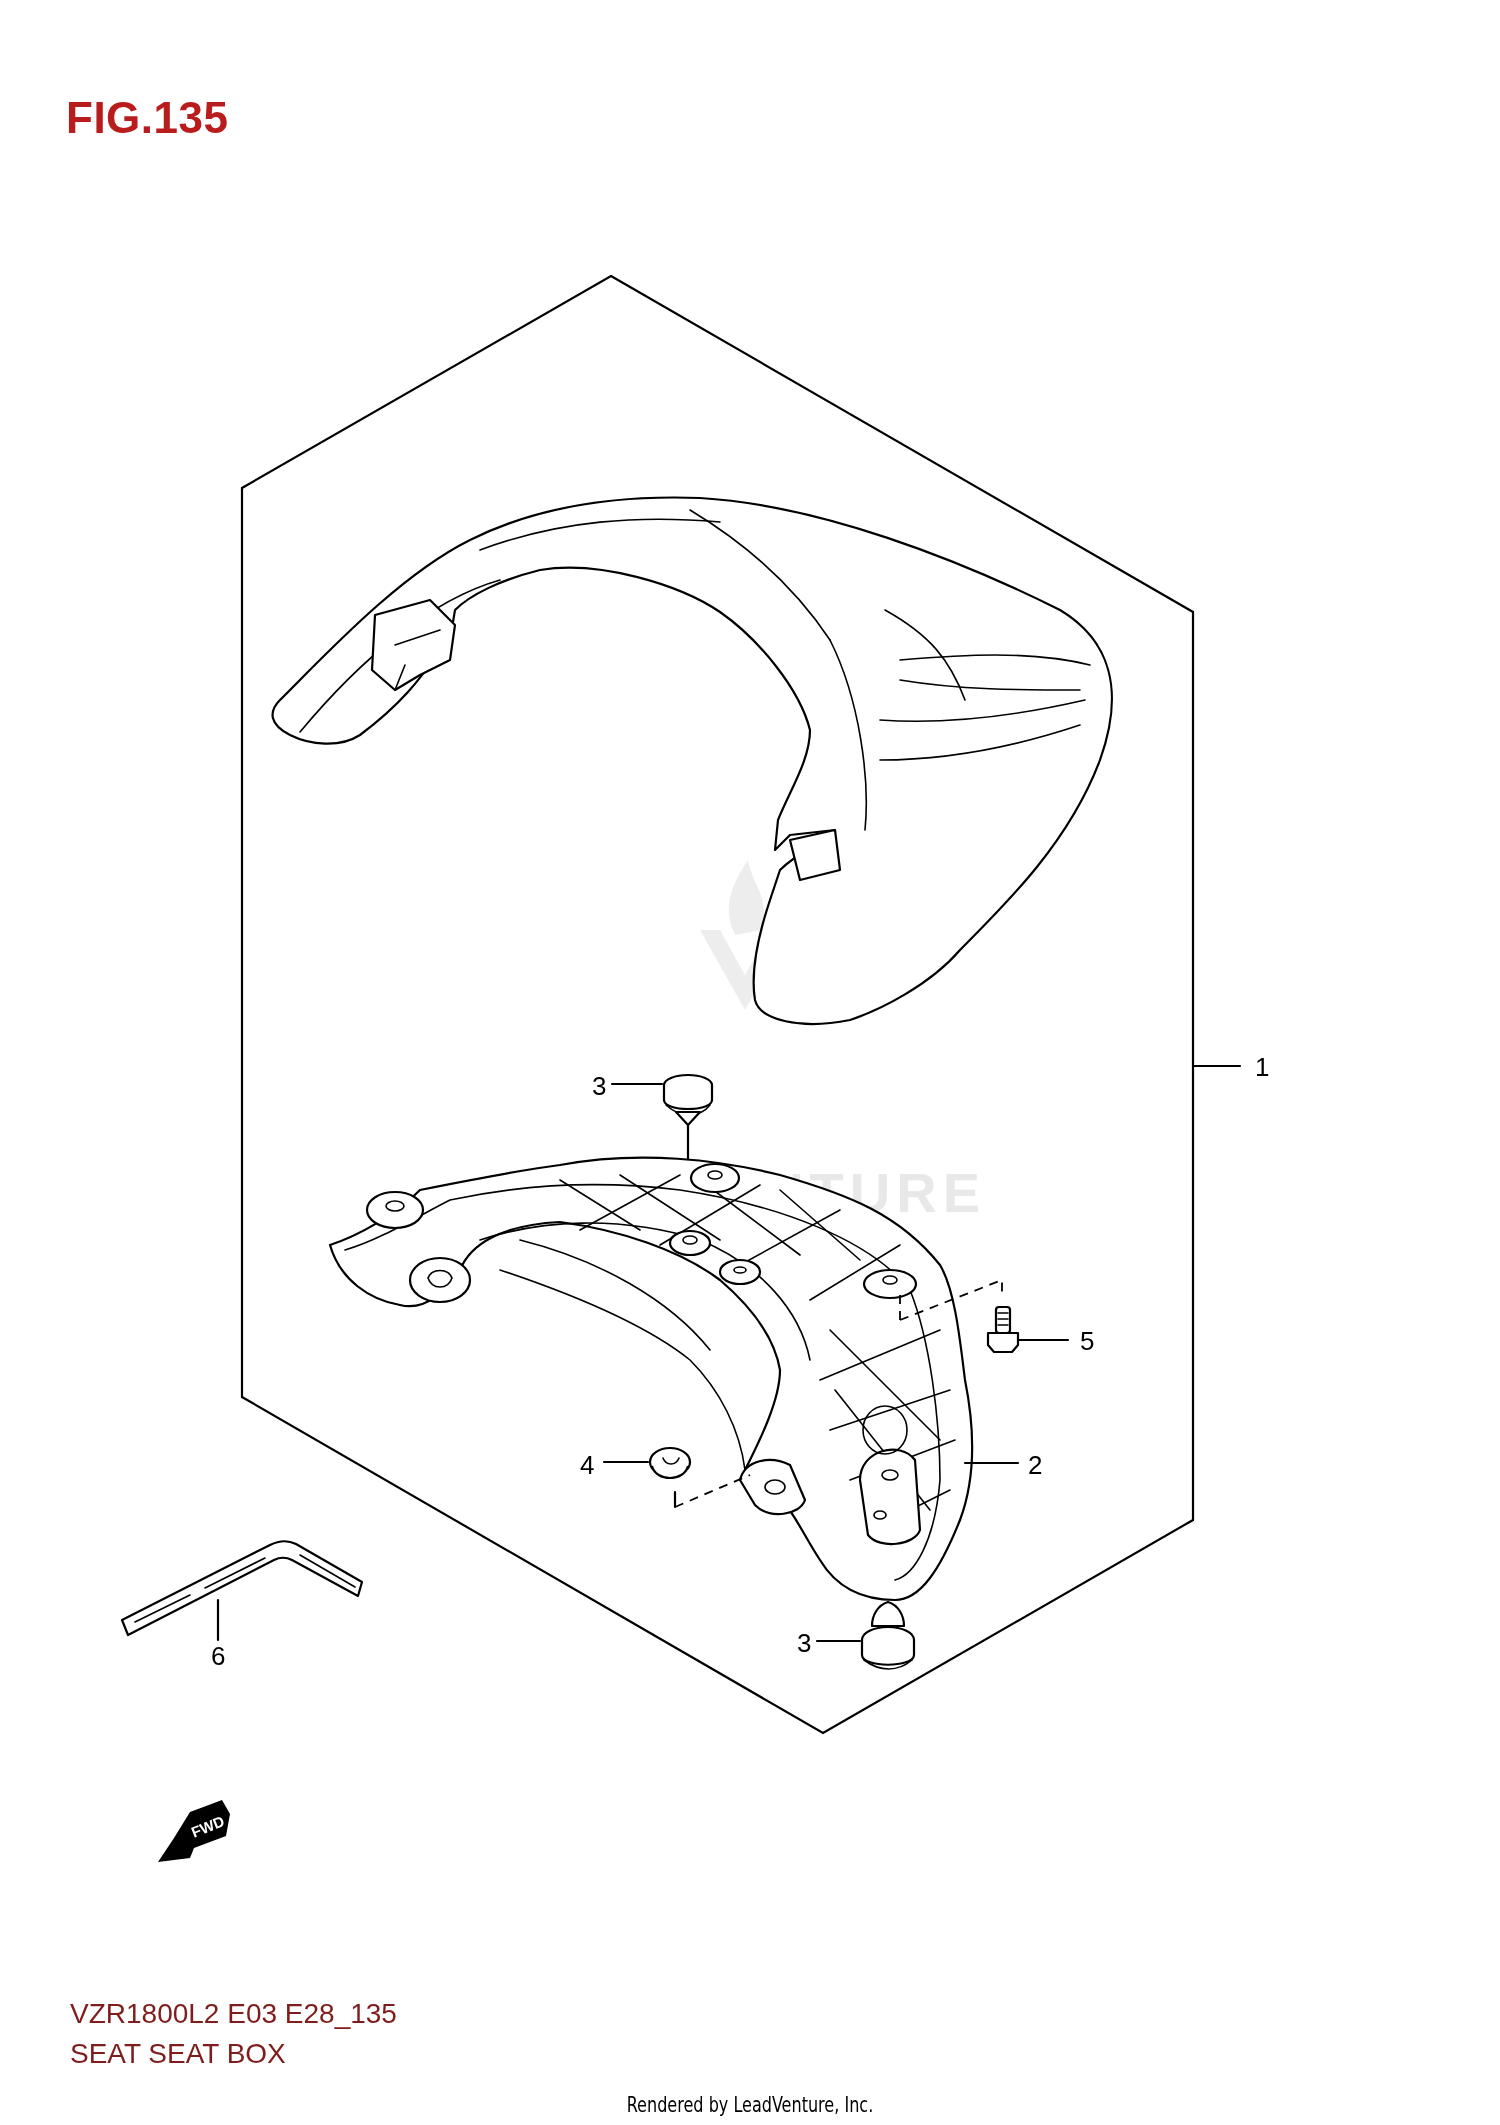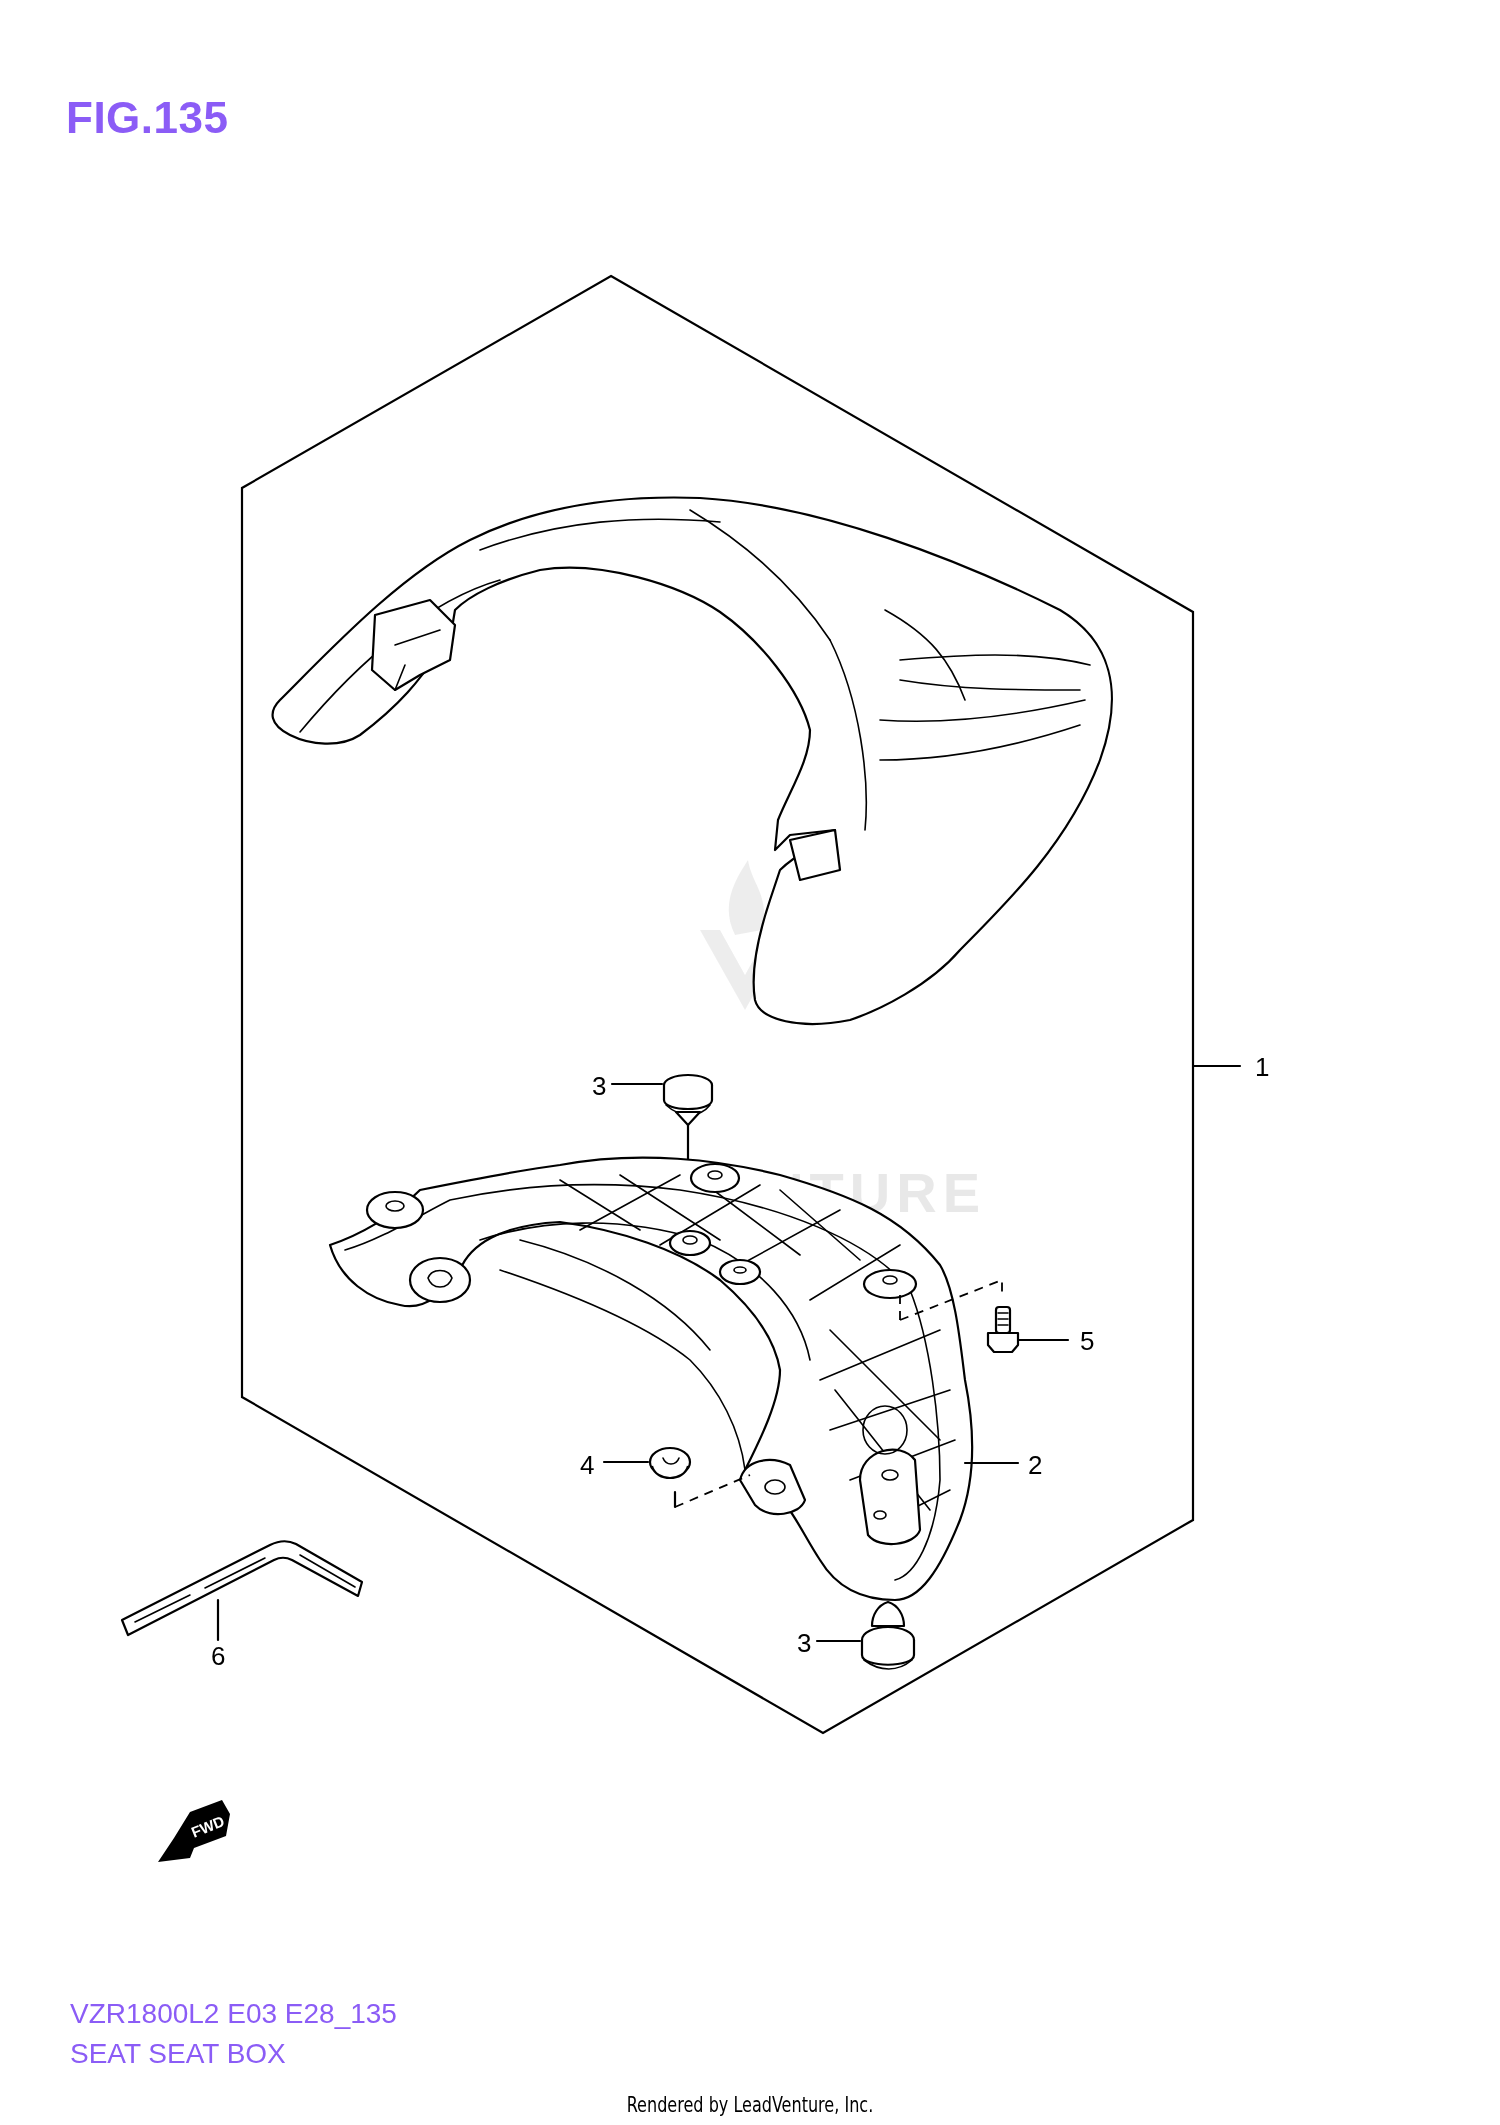--- a/index.html
+++ b/index.html
@@ -1,24 +1,24 @@
 <!DOCTYPE html>
 <html><head>
 <meta charset="utf-8">
 <style>
   html, body { margin: 0; padding: 0; background: #ffffff; }
   body { width: 1500px; height: 2125px; position: relative; overflow: hidden; }
   .fig-title {
     position: absolute; left: 66px; top: 96px;
     font-family: "Liberation Sans", sans-serif; font-weight: bold;
-    font-size: 44px; color: #8b5cf6; letter-spacing: 0.5px; line-height: 1;
+    font-size: 44px; color: #b91c1c; letter-spacing: 0.5px; line-height: 1;
   }
   .model-code, .section-name {
     position: absolute; left: 70px;
-    font-family: "Liberation Sans", sans-serif; font-size: 28px; color: #8b5cf6; line-height: 1;
+    font-family: "Liberation Sans", sans-serif; font-size: 28px; color: #7f1d1d; line-height: 1;
   }
   .model-code { top: 2000px; }
   .section-name { top: 2040px; }
   .footer {
     position: absolute; left: 0; width: 1500px; top: 2095px; text-align: center;
     font-family: "DejaVu Sans Condensed", "DejaVu Sans", sans-serif; font-size: 21px; color: #000; line-height: 1;
     transform: scaleX(0.85);
   }
   svg.diagram { position: absolute; left: 0; top: 0; }
   .callout {

